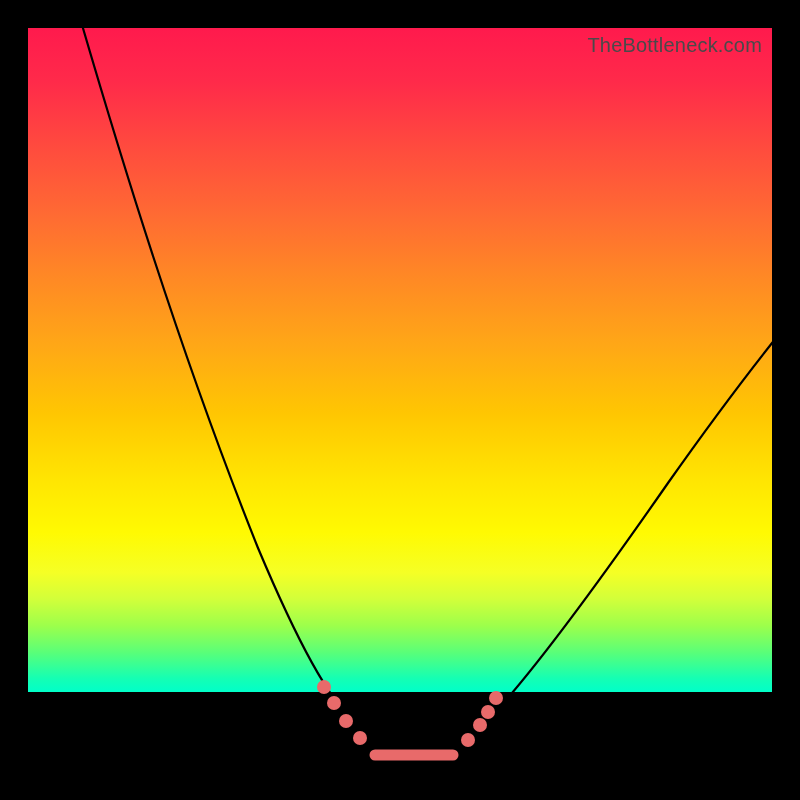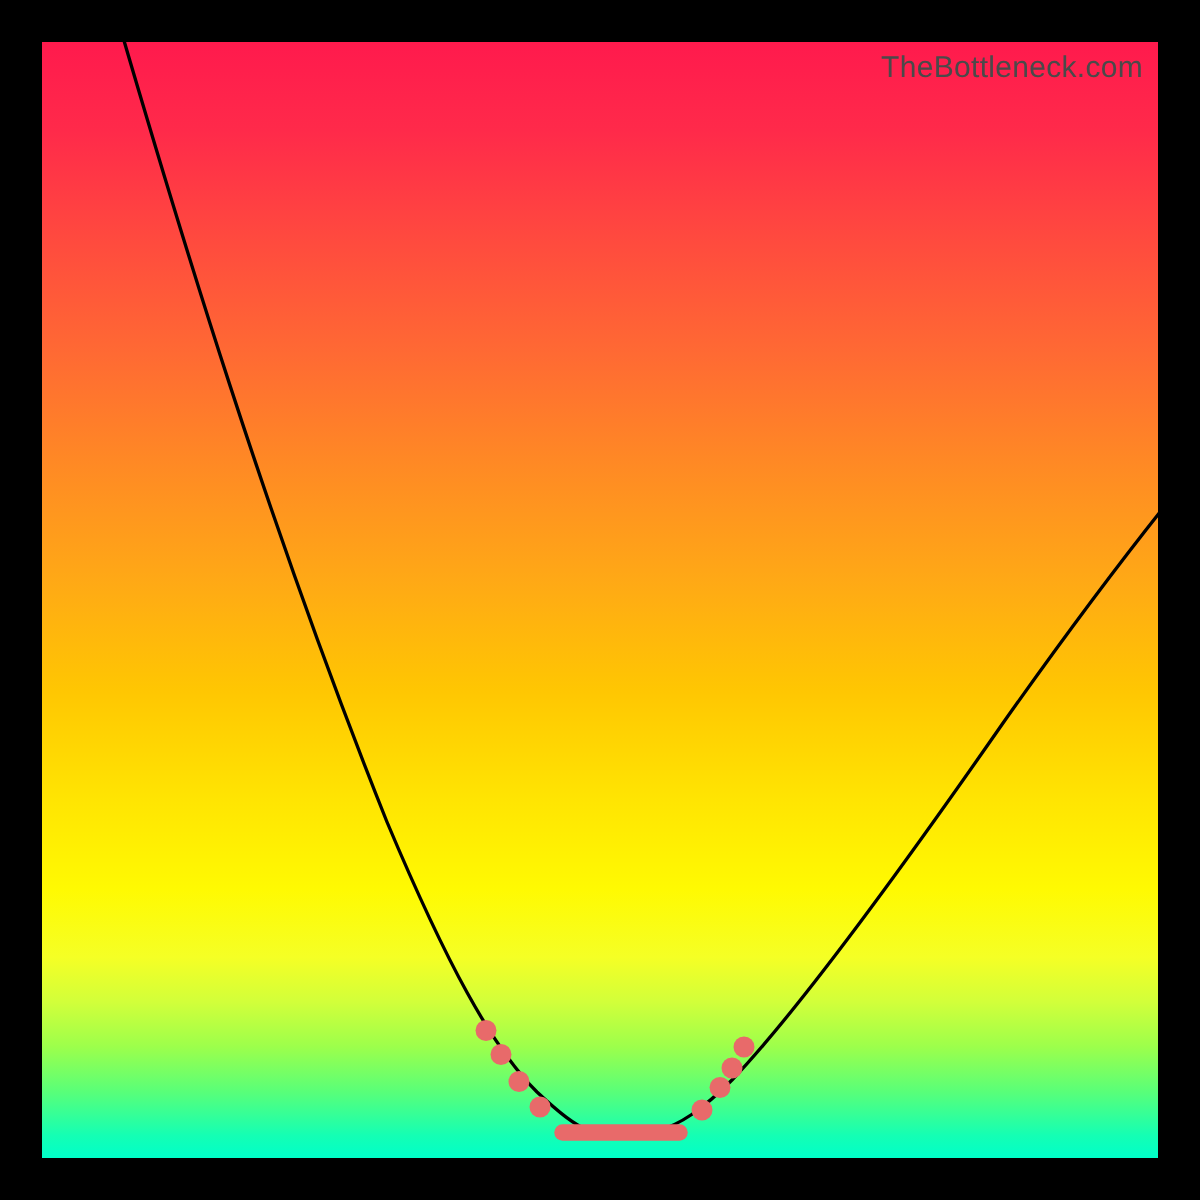--- a/index.html
+++ b/index.html
@@ -14,21 +14,21 @@
   .frame {
     position: absolute;
     inset: 0;
     background: #000;
   }
   .plot-area {
     position: absolute;
     left: 28px;
     top: 28px;
     width: 744px;
-    height: 744px;
+    height: 664px;
     
     background: linear-gradient(to bottom,
       #ff1a4d 0%,
       #ff2a4a 8%,
       #ff4b3e 18%,
       #ff6a33 28%,
       #ff8a24 38%,
       #ffa816 48%,
       #ffc602 58%,
       #ffe502 68%,

